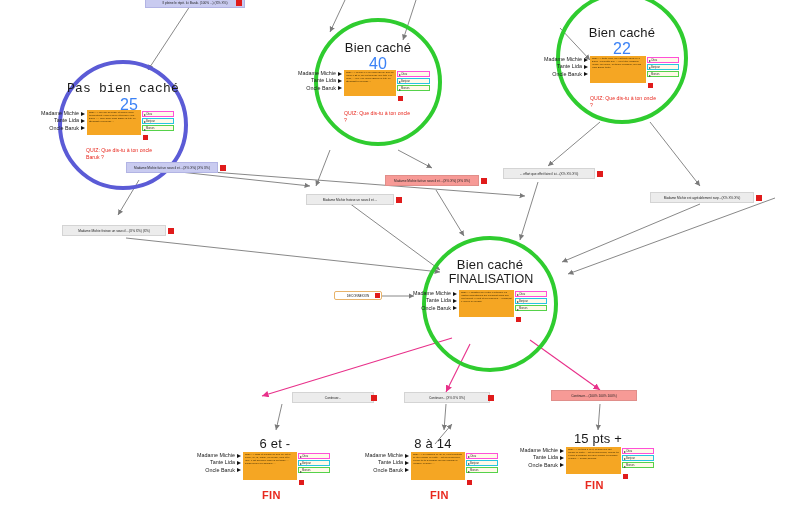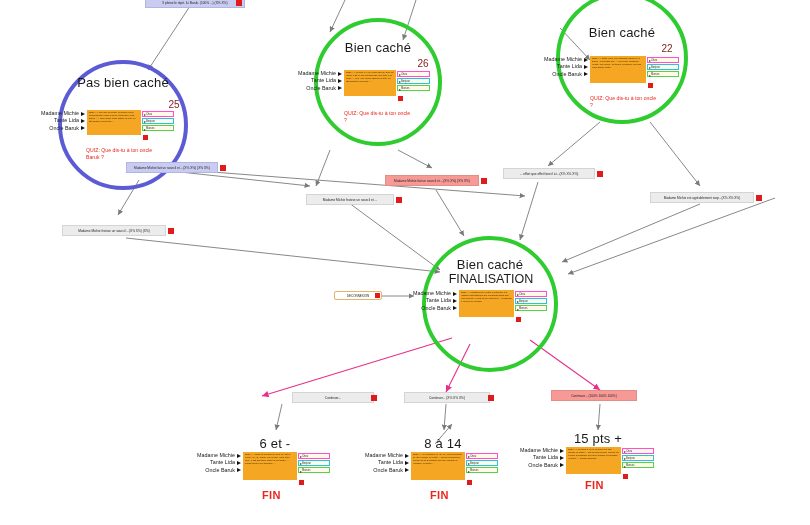--- a/index.html
+++ b/index.html
@@ -17,22 +17,22 @@
   .circle-node{position:absolute;border-radius:50%;box-sizing:border-box;}
   .circle-blue{border:4px solid #5b5bd6;}
   .circle-green{border:4px solid #2fcc2f;}
 
   
   .scene-title{
     position:absolute;text-align:center;color:#1a1a1a;
     font-size:13px;line-height:14px;letter-spacing:.2px;white-space:nowrap;
   }
   .scene-num{
-    position:absolute;text-align:center;color:#7f1d1d;
-    font-size:10px;line-height:14px;padding-left:45px;
+    position:absolute;text-align:center;color:#3b82f6;
+    font-size:16px;line-height:14px;
   }
   .scene-sub{
     position:absolute;text-align:center;color:#1a1a1a;
     font-size:12.5px;line-height:13px;white-space:nowrap;
   }
 
   
   .dlg{position:absolute;}
   .speakers{
     position:absolute;right:100%;top:0;text-align:right;
@@ -141,21 +141,21 @@
       <path d="M530,340 L600,390"></path>
     </g>
   </svg>
 
   <div class="circle-node circle-blue" style="left:58px;top:60px;width:130px;height:130px;"></div>
   <div class="circle-node circle-green" style="left:314px;top:18px;width:128px;height:128px;"></div>
   <div class="circle-node circle-green" style="left:556px;top:-8px;width:132px;height:132px;"></div>
   <div class="circle-node circle-green" style="left:422px;top:236px;width:136px;height:136px;"></div>
 
   <div>
-    <div class="scene-title" style="left:63px;top:76px;width:120px;">Pas bien caché</div>
+    <div class="scene-title" style="left:63px;top:82px;width:120px;font-family:Liberation Mono, monospace;">Pas bien caché</div>
     <div class="scene-num" style="left:69px;top:98px;width:120px;">25</div>
     <div class="dlg" style="left:87px;top:110px;">
       <div class="speakers">
         <div class="speaker-row">
             <span>Madame Michie</span>
             <span class="tri"></span>
           </div>
         <div class="speaker-row">
             <span>Tante Lida</span>
             <span class="tri"></span>
@@ -173,21 +173,21 @@
         <div class="choice c-cyan">Bonjour</div>
         <div class="choice c-green">Moeurs</div>
       </div>
       <div class="stop" style="left:56px;top:25px;"></div>
     </div>
     <div class="quiz" style="left:86px;top:147px;">QUIZ: Que dis-tu à ton oncle Baruk ?</div>
   </div>
 
   <div>
     <div class="scene-title" style="left:318px;top:41px;width:120px;">Bien caché</div>
-    <div class="scene-num" style="left:318px;top:57px;width:120px;">26</div>
+    <div class="scene-num" style="left:318px;top:57px;width:120px;">40</div>
     <div class="dlg" style="left:344px;top:70px;">
       <div class="speakers">
         <div class="speaker-row">
             <span>Madame Michie</span>
             <span class="tri"></span>
           </div>
         <div class="speaker-row">
             <span>Tante Lida</span>
             <span class="tri"></span>
           </div>
@@ -294,21 +294,21 @@
         <div class="choice c-pink">Chou</div>
         <div class="choice c-cyan">Bonjour</div>
         <div class="choice c-green">Moeurs</div>
       </div>
       <div class="stop" style="left:56px;top:28px;"></div>
     </div>
     <div class="fin" style="left:262px;top:489px;">FIN</div>
   </div>
 
   <div>
-    <div class="scene-title" style="left:383px;top:437px;width:120px;">8 à 14</div>
+    <div class="scene-title" style="left:373px;top:437px;width:120px;">8 à 14</div>
     <div class="dlg" style="left:411px;top:452px;">
       <div class="speakers">
         <div class="speaker-row">
             <span>Madame Michie</span>
             <span class="tri"></span>
           </div>
         <div class="speaker-row">
             <span>Tante Lida</span>
             <span class="tri"></span>
           </div>

